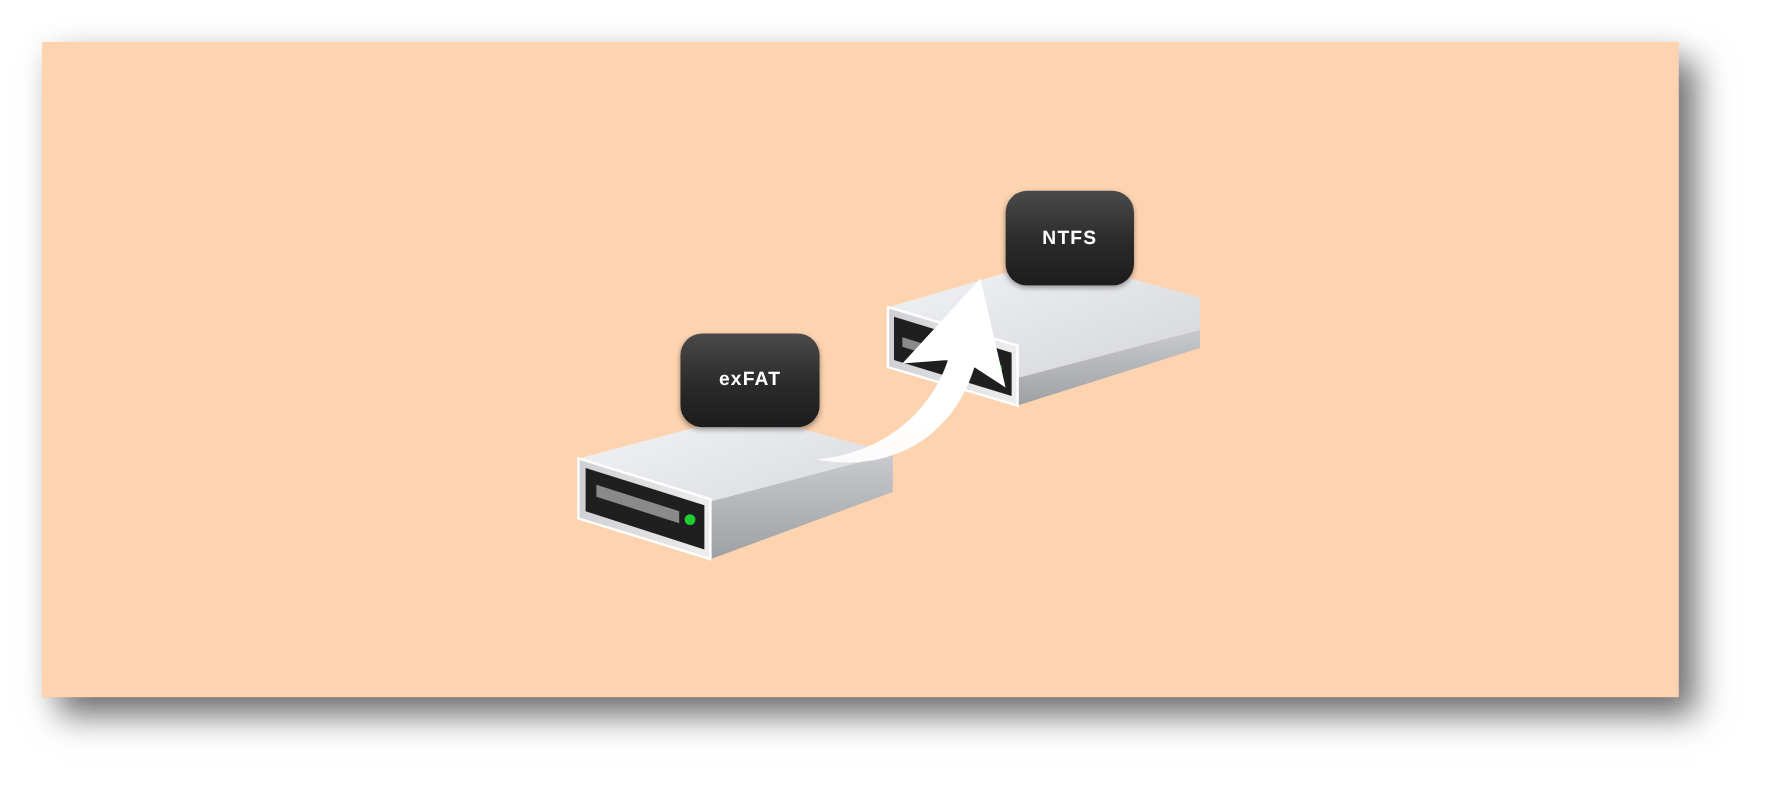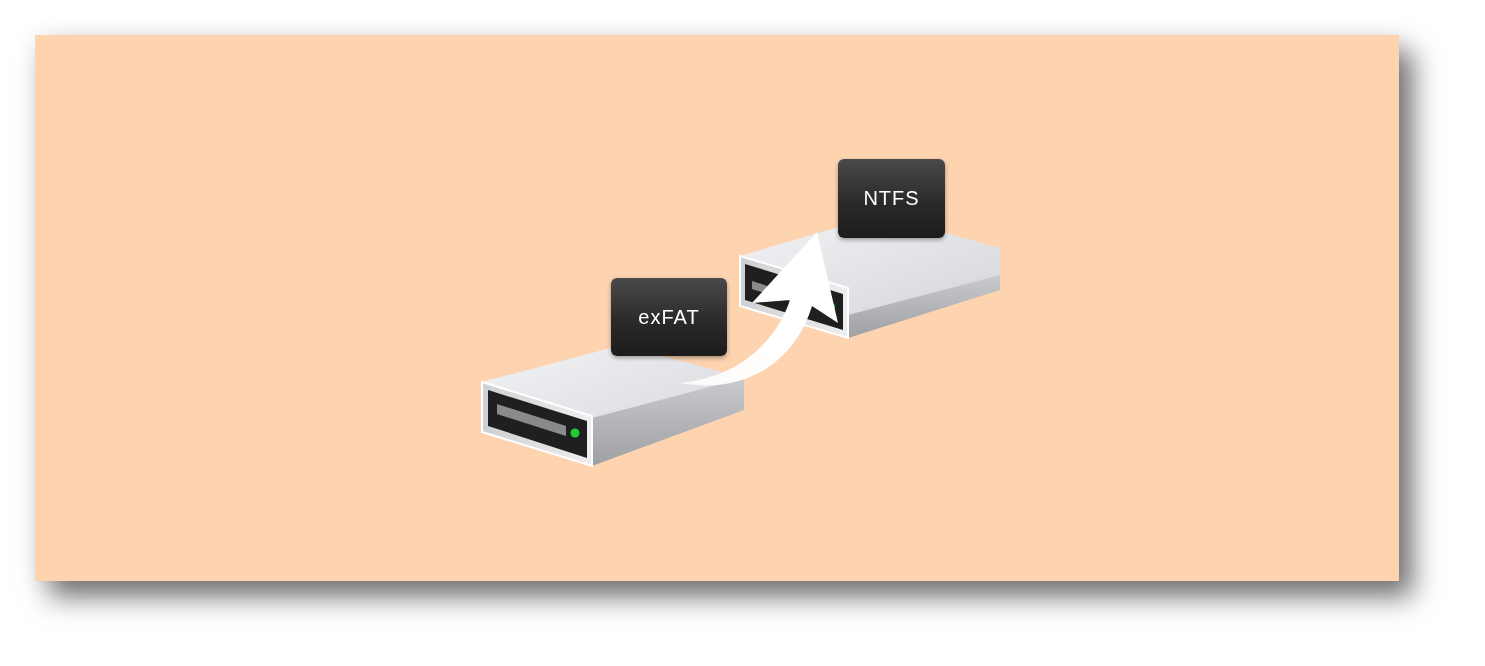--- a/index.html
+++ b/index.html
@@ -4,27 +4,27 @@
 <style>
   html, body { margin: 0; padding: 0; background: #ffffff; }
   body { width: 1485px; height: 666px; position: relative; overflow: hidden; font-family: "Liberation Sans", sans-serif; }
   .frame {
     position: absolute; left: 35px; top: 35px; width: 1364px; height: 546px;
     background: #fdd3b0;
     box-shadow: 0 0 22px rgba(0,0,0,0.06), 14px 16px 26px rgba(0,0,0,0.55);
   }
   .scene { position: absolute; left: 0; top: 0; width: 1485px; height: 666px; }
   .label {
-    position: absolute; border-radius: 6px;
+    position: absolute; border-radius: 18px;
     background: linear-gradient(180deg, #4a4a4a 0%, #2a2a2a 55%, #1c1c1c 100%);
-    color: #ffffff; font-weight: normal; font-size: 20px; letter-spacing: 1px;
+    color: #ffffff; font-weight: bold; font-size: 16px; letter-spacing: 1px;
     display: flex; align-items: center; justify-content: center;
     box-shadow: 0 2px 4px rgba(0,0,0,0.35);
   }
-  .label-exfat { left: 567px; top: 278px; width: 116px; height: 78px; margin-left: 44px; }
+  .label-exfat { left: 567px; top: 278px; width: 116px; height: 78px; }
   .label-ntfs { left: 838px; top: 159px; width: 107px; height: 79px; }
 </style>
 </head>
 <body>
 
 <div class="frame"></div>
 
 <svg class="scene" viewBox="0 0 1485 666" xmlns="http://www.w3.org/2000/svg">
   <defs>
     <linearGradient id="topG" x1="0" y1="0" x2="1" y2="1">

